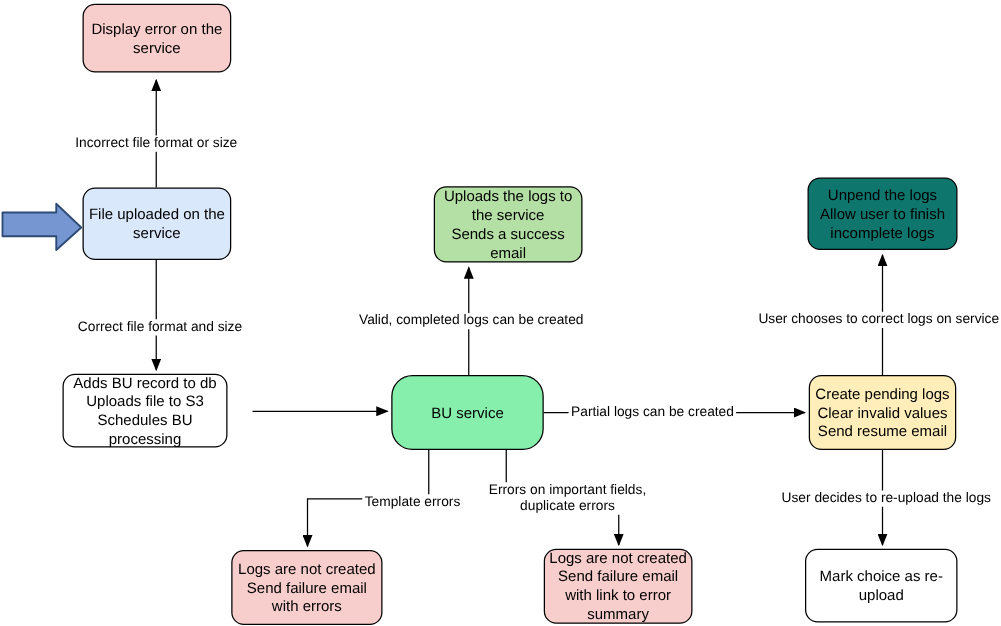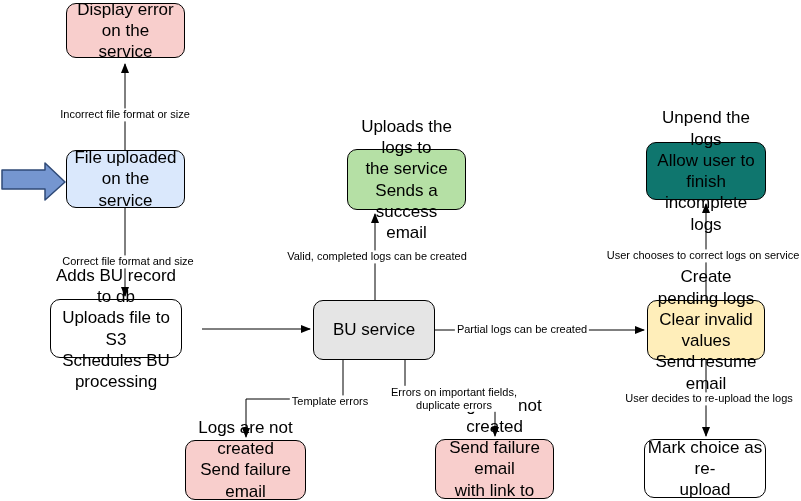--- a/index.html
+++ b/index.html
@@ -5,21 +5,21 @@
   html,body{margin:0;padding:0;background:#fff;}
   .canvas{
     position:relative;width:801px;height:501px;background:#ffffff;
     font-family:"Liberation Sans", sans-serif;overflow:hidden;
   }
   .connector-layer{position:absolute;left:0;top:0;width:801px;height:501px;}
   .edge{stroke:#000;stroke-width:1;fill:none;}
   .node{
     position:absolute;box-sizing:border-box;border:1px solid #000;border-radius:10px;
     display:flex;align-items:center;justify-content:center;text-align:center;
-    font-size:17px;line-height:1.25;white-space:pre-line;padding:2px;color:#000;
+    font-size:12px;line-height:1.25;white-space:pre-line;padding:2px;color:#000;
     background:#fff;
   }
   .n-display-error{left:66px;top:3px;width:119px;height:55px;}
   .n-file-uploaded{left:66px;top:150px;width:119px;height:58px;}
   .n-adds-bu{left:50px;top:299px;width:132px;height:59px;}
   .n-uploads-logs{left:316px;top:149px;width:119px;height:61px;margin-left:31px;}
   .n-bu-service{left:313px;top:300px;width:122px;height:60px;}
   .n-create-pending{left:647px;top:300px;width:118px;height:60px;}
   .n-unpend{left:646px;top:142px;width:120px;height:58px;}
   .n-mark-reupload{left:644px;top:439px;width:122px;height:59px;}
@@ -79,21 +79,21 @@
 Schedules BU processing</span>
   </div>
 
   <div class="node n-uploads-logs" style="background: rgb(181, 224, 165);">
     <span>Uploads the logs to
 the service
 Sends a success
 email</span>
   </div>
 
-  <div class="node n-bu-service" style="background: #e5e5e5;">
+  <div class="node n-bu-service" style="background: #86efac; border-radius: 17px;">
     <span>BU service</span>
   </div>
 
   <div class="node n-create-pending" style="background: rgb(255, 238, 186);">
     <span>Create pending logs
 Clear invalid values
 Send resume email</span>
   </div>
 
   <div class="node n-unpend" style="background: #0f766e;">

